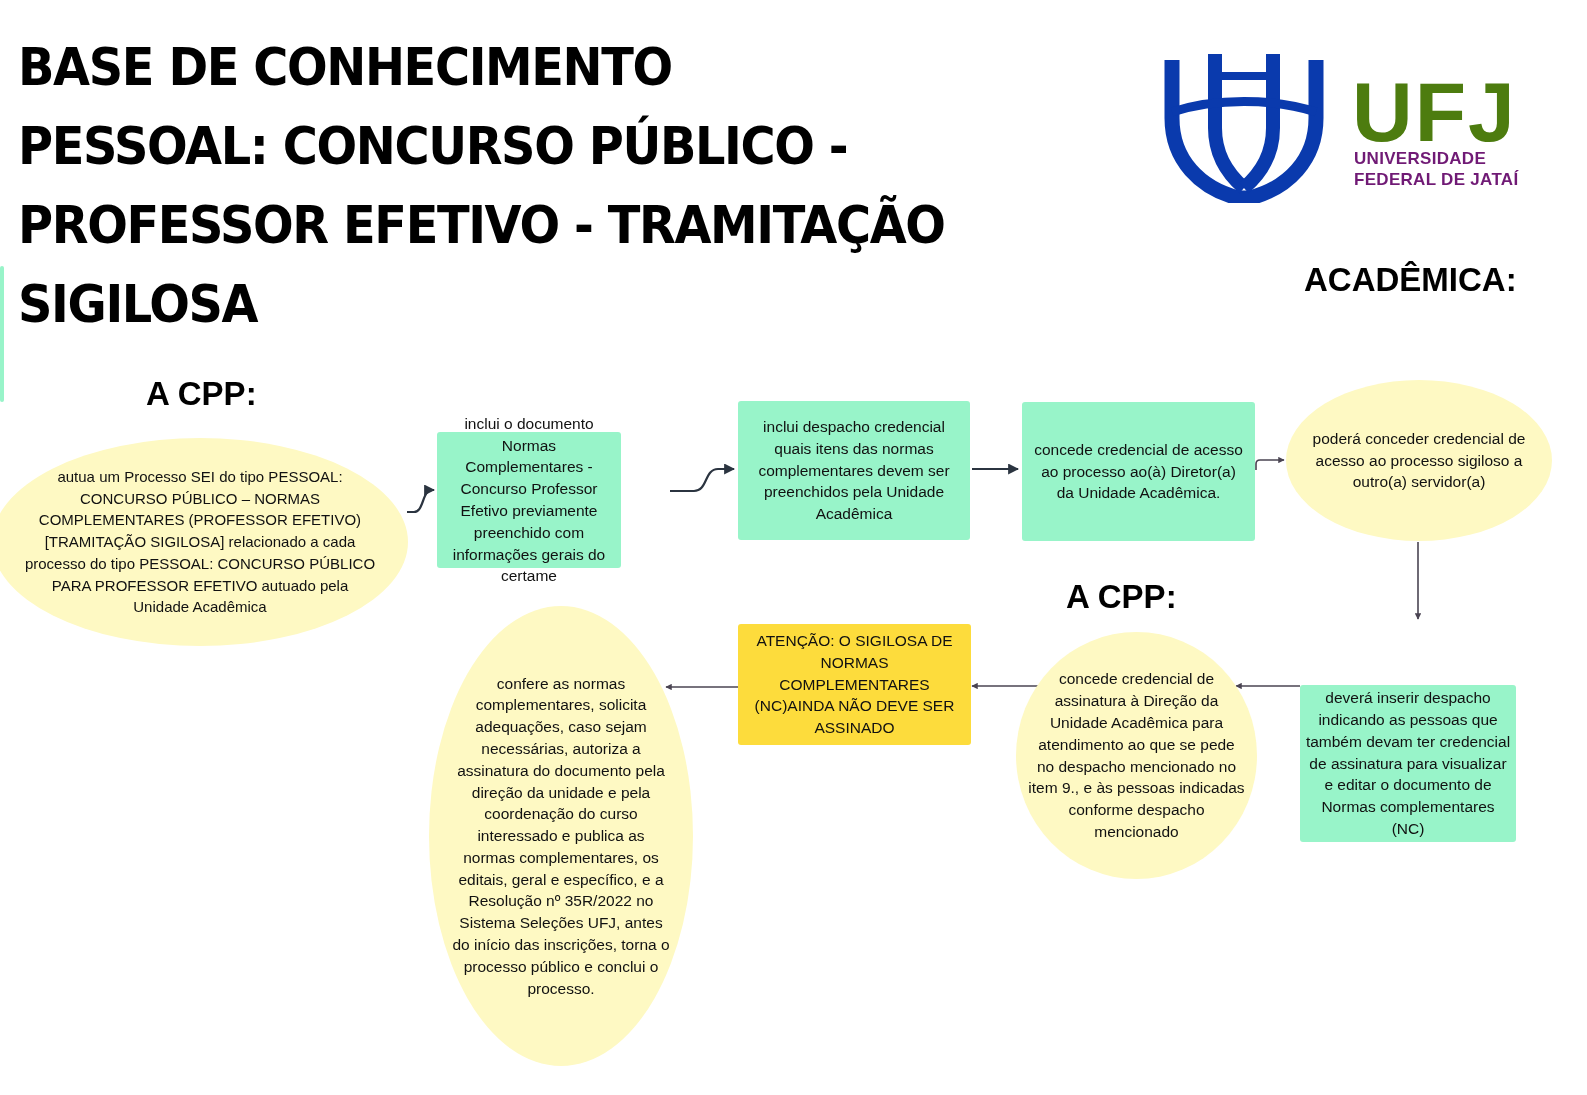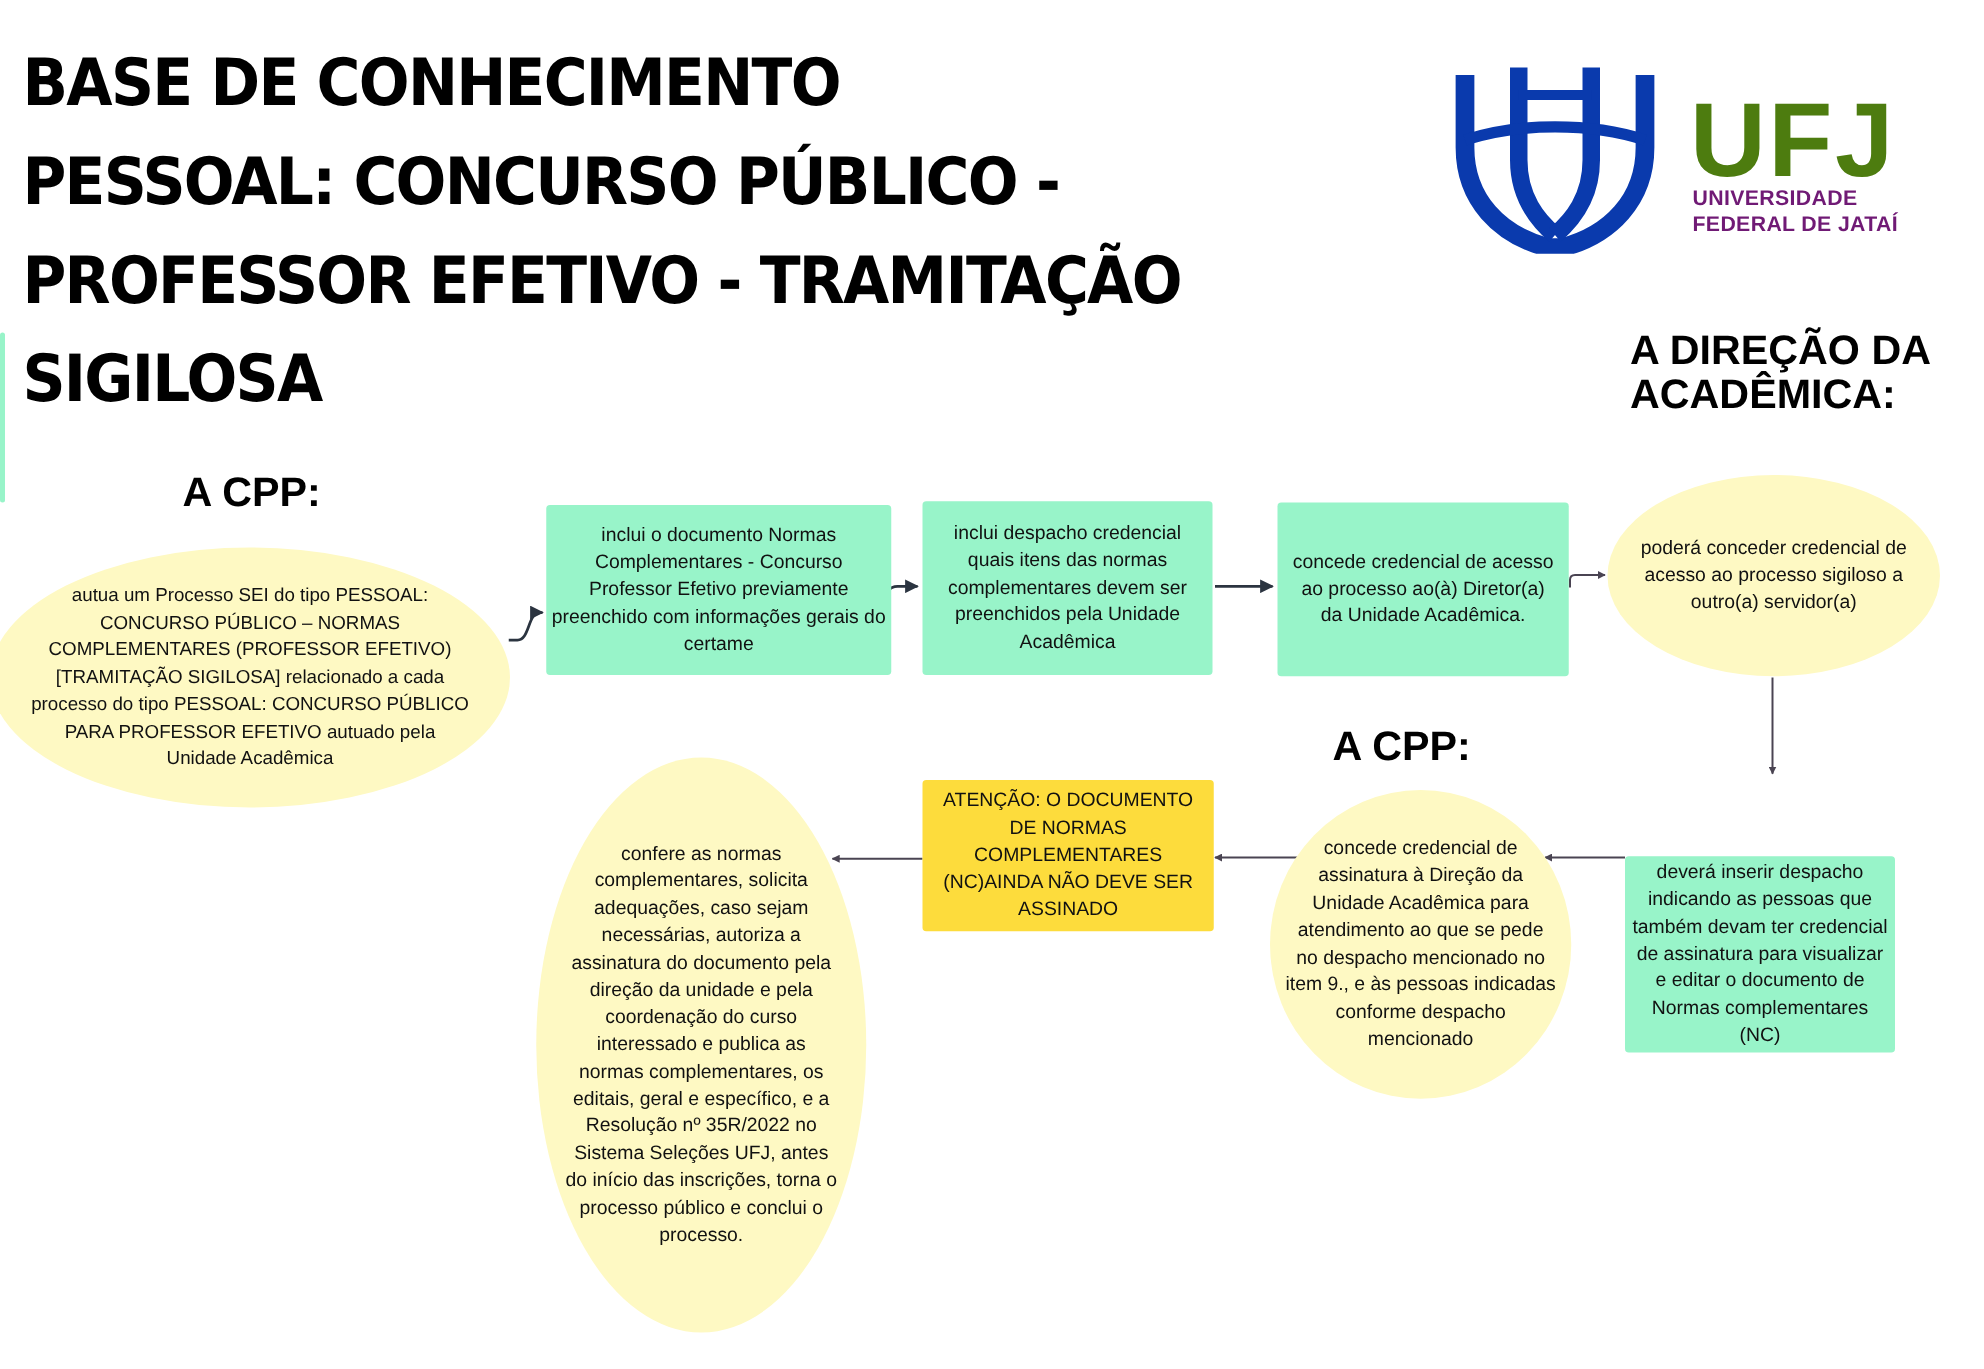--- a/index.html
+++ b/index.html
@@ -44,21 +44,21 @@
       position: absolute; display: flex; align-items: center; justify-content: center;
       text-align: center; box-sizing: border-box;
       font-family: "Liberation Sans", sans-serif; font-size: 15.5px; line-height: 21.8px;
       color: #111;
     }
     .ellipse { background: #fef9c3; border-radius: 50%; }
     .rect { background: #98f4c9; border-radius: 3px; }
     .warn { background: #fddc3c; border-radius: 3px; }
 
     .n1 { left: -8px; top: 438px; width: 416px; height: 208px; padding: 0 30px; font-size: 15px; line-height: 21.8px; }
-    .n2 { left: 437px; top: 404px; width: 276px; height: 136px; padding: 0 4px; text-align: center; }
+    .n2 { left: 437px; top: 432px; width: 184px; height: 136px; padding: 0 4px; text-align: center; }
     .n3 { left: 738px; top: 401px; width: 232px; height: 139px; padding: 0 6px; }
     .n4 { left: 1022px; top: 402px; width: 233px; height: 139px; padding: 0 10px; }
     .n5 { left: 1286px; top: 380px; width: 266px; height: 161px; padding: 0 18px; }
     .n6 { left: 1300px; top: 652px; width: 216px; height: 157px; padding: 0 4px; margin-top: 33px; }
     .n7 { left: 1016px; top: 632px; width: 241px; height: 247px; padding: 0 12px; }
     .n8 { left: 738px; top: 624px; width: 233px; height: 121px; padding: 0 10px; }
     .n9 { left: 429px; top: 606px; width: 264px; height: 460px; padding: 0 22px; }
 
     svg.connectors { position: absolute; left: 0; top: 0; width: 1587px; height: 1095px; pointer-events: none; }
   </style>
@@ -90,21 +90,20 @@
   </svg>
   <div class="logo-ufj">UFJ</div>
   <div class="logo-sub">
     <div>UNIVERSIDADE</div>
     <div>FEDERAL DE JATAÍ</div>
   </div>
 </div>
 
 <div class="heading h-cpp1">A CPP:</div>
 <div class="heading h-dir">
-  <div>A DIREÇÃO DA</div>
   <div>ACADÊMICA:</div>
 </div>
 <div class="heading h-cpp2">A CPP:</div>
 
 <svg class="connectors" viewBox="0 0 1587 1095">
   <defs>
     <marker id="arr" viewBox="0 0 10 10" refX="9" refY="5" markerWidth="5" markerHeight="5" orient="auto-start-reverse">
       <path d="M0 0 L10 5 L0 10 z" fill="#2b3440"></path>
     </marker>
     <marker id="arrs" viewBox="0 0 10 10" refX="9" refY="5" markerWidth="4" markerHeight="4" orient="auto-start-reverse">
@@ -140,17 +139,17 @@
 <div class="node ellipse n5">
   <span>poderá conceder credencial de acesso ao processo sigiloso a outro(a) servidor(a)</span>
 </div>
 <div class="node rect n6">
   <span>deverá inserir despacho indicando as pessoas que também devam ter credencial de assinatura para visualizar e editar o documento de Normas complementares (NC)</span>
 </div>
 <div class="node ellipse n7">
   <span>concede credencial de assinatura à Direção da Unidade Acadêmica para atendimento ao que se pede no despacho mencionado no item 9., e às pessoas indicadas conforme despacho mencionado</span>
 </div>
 <div class="node warn n8">
-  <span>ATENÇÃO: O DOCUMENTO DE NORMAS COMPLEMENTARES (NC)AINDA NÃO DEVE SER ASSINADO</span>
+  <span>ATENÇÃO: O SIGILOSA DE NORMAS COMPLEMENTARES (NC)AINDA NÃO DEVE SER ASSINADO</span>
 </div>
 <div class="node ellipse n9">
   <span>confere as normas complementares, solicita adequações, caso sejam necessárias, autoriza a assinatura do documento pela direção da unidade e pela coordenação do curso interessado e publica as normas complementares, os editais, geral e específico, e a Resolução nº 35R/2022 no Sistema Seleções UFJ, antes do início das inscrições, torna o processo público e conclui o processo.</span>
 </div>
 
 </body></html>

